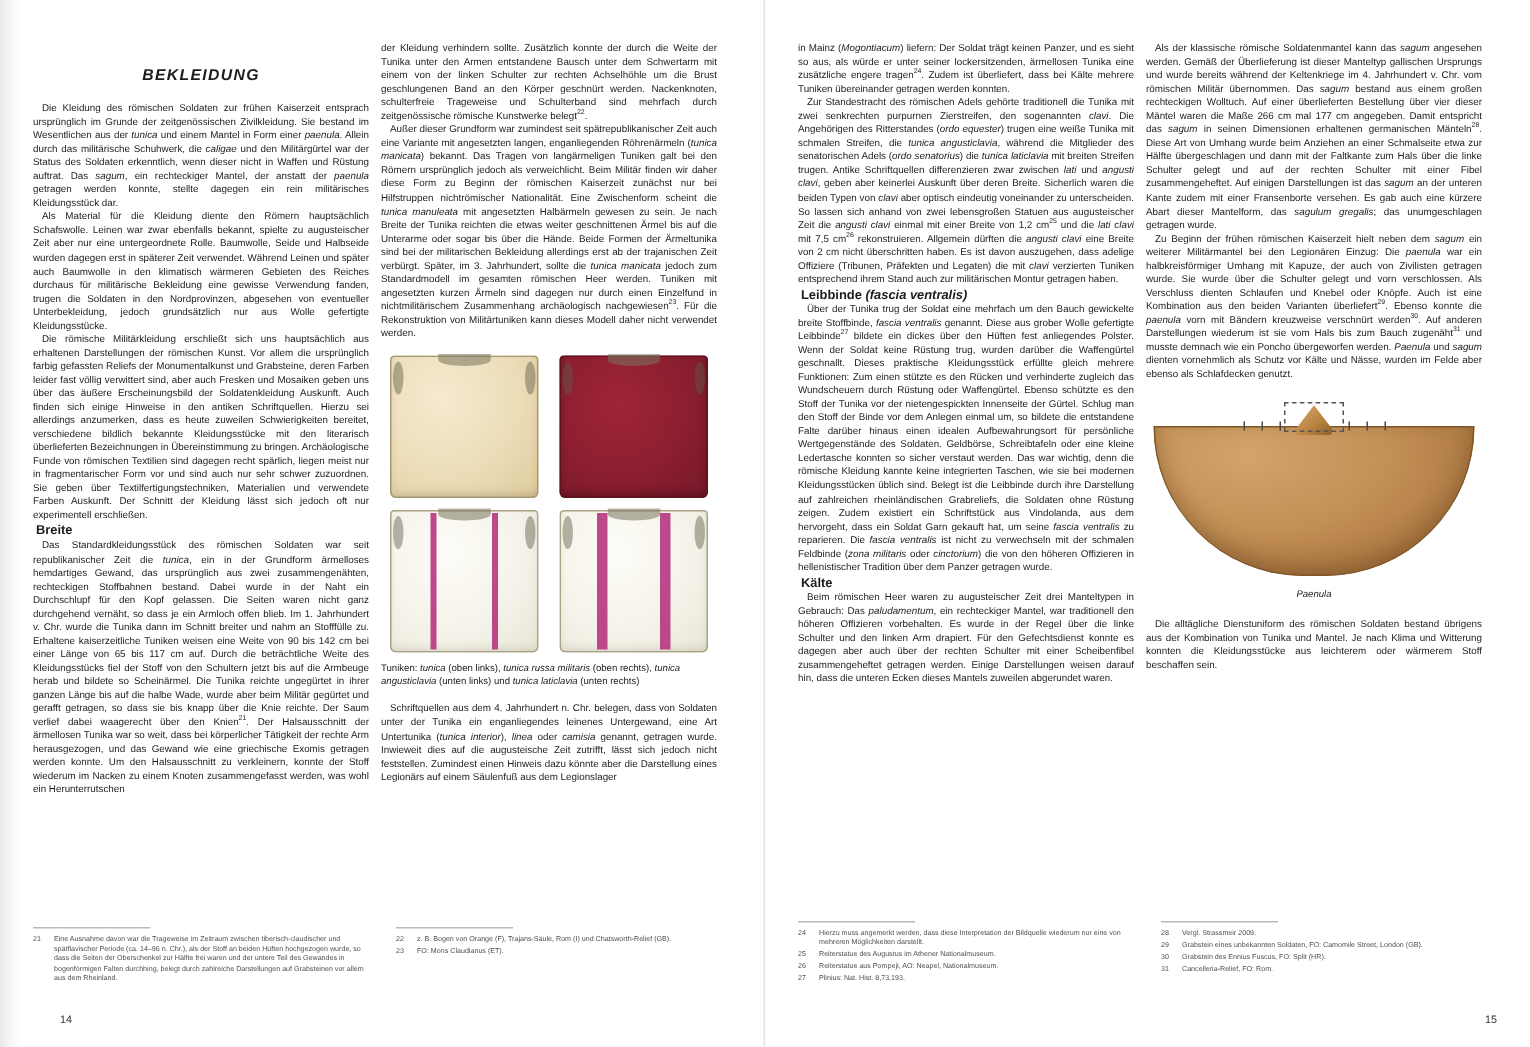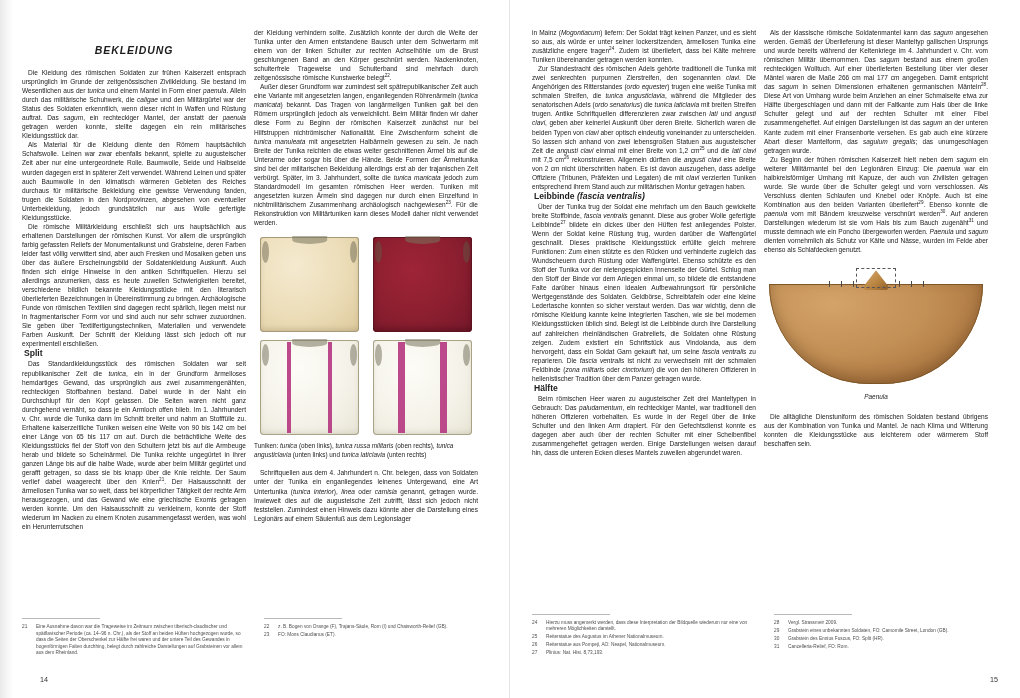--- a/index.html
+++ b/index.html
@@ -234,21 +234,21 @@
 
     <div class="page-inner">
 
       <div class="col">
         <h1 class="section-title">BEKLEIDUNG</h1>
 
         <p class="body">Die Kleidung des römischen Soldaten zur frühen Kaiserzeit entsprach ursprünglich im Grunde der zeitgenössischen Zivilkleidung. Sie bestand im Wesentlichen aus der <span class="ital">tunica</span> und einem Mantel in Form einer <span class="ital">paenula</span>. Allein durch das militärische Schuhwerk, die <span class="ital">caligae</span> und den Militärgürtel war der Status des Soldaten erkenntlich, wenn dieser nicht in Waffen und Rüstung auftrat. Das <span class="ital">sagum</span>, ein rechteckiger Mantel, der anstatt der <span class="ital">paenula</span> getragen werden konnte, stellte dagegen ein rein militärisches Kleidungsstück dar.</p>
         <p class="body">Als Material für die Kleidung diente den Römern hauptsächlich Schafswolle. Leinen war zwar ebenfalls bekannt, spielte zu augusteischer Zeit aber nur eine untergeordnete Rolle. Baumwolle, Seide und Halbseide wurden dagegen erst in späterer Zeit verwendet. Während Leinen und später auch Baumwolle in den klimatisch wärmeren Gebieten des Reiches durchaus für militärische Bekleidung eine gewisse Verwendung fanden, trugen die Soldaten in den Nordprovinzen, abgesehen von eventueller Unterbekleidung, jedoch grundsätzlich nur aus Wolle gefertigte Kleidungsstücke.</p>
         <p class="body">Die römische Militärkleidung erschließt sich uns hauptsächlich aus erhaltenen Darstellungen der römischen Kunst. Vor allem die ursprünglich farbig gefassten Reliefs der Monumentalkunst und Grabsteine, deren Farben leider fast völlig verwittert sind, aber auch Fresken und Mosaiken geben uns über das äußere Erscheinungsbild der Soldatenkleidung Auskunft. Auch finden sich einige Hinweise in den antiken Schriftquellen. Hierzu sei allerdings anzumerken, dass es heute zuweilen Schwierigkeiten bereitet, verschiedene bildlich bekannte Kleidungsstücke mit den literarisch überlieferten Bezeichnungen in Übereinstimmung zu bringen. Archäologische Funde von römischen Textilien sind dagegen recht spärlich, liegen meist nur in fragmentarischer Form vor und sind auch nur sehr schwer zuzuordnen. Sie geben über Textilfertigungstechniken, Materialien und verwendete Farben Auskunft. Der Schnitt der Kleidung lässt sich jedoch oft nur experimentell erschließen.</p>
 
-        <h2 class="sub">Split</h2>
+        <h2 class="sub">Breite</h2>
         <p class="body"><span>Das Standardkleidungsstück des römischen Soldaten war seit republikanischer Zeit die <span class="ital">tunica</span>, ein in der Grundform ärmelloses hemdartiges Gewand, das ursprünglich aus zwei zusammengenähten, rechteckigen Stoffbahnen bestand. Dabei wurde in der Naht ein Durchschlupf für den Kopf gelassen. Die Seiten waren nicht ganz durchgehend vernäht, so dass je ein Armloch offen blieb. Im 1. Jahrhundert v. Chr. wurde die Tunika dann im Schnitt breiter und nahm an Stofffülle zu. Erhaltene kaiserzeitliche Tuniken weisen eine Weite von 90 bis 142 cm bei einer Länge von 65 bis 117 cm auf. Durch die beträchtliche Weite des Kleidungsstücks fiel der Stoff von den Schultern jetzt bis auf die Armbeuge herab und bildete so Scheinärmel. Die Tunika reichte ungegürtet in ihrer ganzen Länge bis auf die halbe Wade, wurde aber beim Militär gegürtet und gerafft getragen, so dass sie bis knapp über die Knie reichte. Der Saum verlief dabei waagerecht über den Knien</span><sup>21</sup>. Der Halsausschnitt der ärmellosen Tunika war so weit, dass bei körperlicher Tätigkeit der rechte Arm herausgezogen, und das Gewand wie eine griechische Exomis getragen werden konnte. Um den Halsausschnitt zu verkleinern, konnte der Stoff wiederum im Nacken zu einem Knoten zusammengefasst werden, was wohl ein Herunterrutschen</p>
       </div>
 
       <div class="col">
         <p class="body cont"><span>der Kleidung verhindern sollte. Zusätzlich konnte der durch die Weite der Tunika unter den Armen entstandene Bausch unter dem Schwertarm mit einem von der linken Schulter zur rechten Achselhöhle um die Brust geschlungenen Band an den Körper geschnürt werden. Nackenknoten, schulterfreie Trageweise und Schulterband sind mehrfach durch zeitgenössische römische Kunstwerke belegt</span><sup>22</sup>.</p>
         <p class="body"><span>Außer dieser Grundform war zumindest seit spätrepublikanischer Zeit auch eine Variante mit angesetzten langen, enganliegenden Röhrenärmeln (<span class="ital">tunica manicata</span>) bekannt. Das Tragen von langärmeligen Tuniken galt bei den Römern ursprünglich jedoch als verweichlicht. Beim Militär finden wir daher diese Form zu Beginn der römischen Kaiserzeit zunächst nur bei Hilfstruppen nichtrömischer Nationalität. Eine Zwischenform scheint die <span class="ital">tunica manuleata</span> mit angesetzten Halbärmeln gewesen zu sein. Je nach Breite der Tunika reichten die etwas weiter geschnittenen Ärmel bis auf die Unterarme oder sogar bis über die Hände. Beide Formen der Ärmeltunika sind bei der militarischen Bekleidung allerdings erst ab der trajanischen Zeit verbürgt. Später, im 3. Jahrhundert, sollte die <span class="ital">tunica manicata</span> jedoch zum Standardmodell im gesamten römischen Heer werden. Tuniken mit angesetzten kurzen Ärmeln sind dagegen nur durch einen Einzelfund in nichtmilitärischem Zusammenhang archäologisch nachgewiesen</span><sup>23</sup><span>. Für die Rekonstruktion von Militärtuniken kann dieses Modell daher nicht verwendet werden.</span></p>
 
         <div class="fig-tunics">
           <div class="tunic-grid">
             <div class="tunic t-cream">
@@ -311,21 +311,21 @@
   <div class="page">
     <div class="page-inner">
 
       <div class="col">
         <p class="body cont"><span>in Mainz (<span class="ital">Mogontiacum</span>) liefern: Der Soldat trägt keinen Panzer, und es sieht so aus, als würde er unter seiner lockersitzenden, ärmellosen Tunika eine zusätzliche engere tragen</span><sup>24</sup><span>. Zudem ist überliefert, dass bei Kälte mehrere Tuniken übereinander getragen werden konnten.</span></p>
         <p class="body"><span>Zur Standestracht des römischen Adels gehörte traditionell die Tunika mit zwei senkrechten purpurnen Zierstreifen, den sogenannten <span class="ital">clavi</span>. Die Angehörigen des Ritterstandes (<span class="ital">ordo equester</span>) trugen eine weiße Tunika mit schmalen Streifen, die <span class="ital">tunica angusticlavia</span>, während die Mitglieder des senatorischen Adels (<span class="ital">ordo senatorius</span>) die <span class="ital">tunica laticlavia</span> mit breiten Streifen trugen. Antike Schriftquellen differenzieren zwar zwischen <span class="ital">lati</span> und <span class="ital">angusti clavi</span>, geben aber keinerlei Auskunft über deren Breite. Sicherlich waren die beiden Typen von <span class="ital">clavi</span> aber optisch eindeutig voneinander zu unterscheiden. So lassen sich anhand von zwei lebensgroßen Statuen aus augusteischer Zeit die <span class="ital">angusti clavi</span> einmal mit einer Breite von 1,2 cm</span><sup>25</sup><span> und die <span class="ital">lati clavi</span> mit 7,5 cm</span><sup>26</sup><span> rekonstruieren. Allgemein dürften die <span class="ital">angusti clavi</span> eine Breite von 2 cm nicht überschritten haben. Es ist davon auszugehen, dass adelige Offiziere (Tribunen, Präfekten und Legaten) die mit <span class="ital">clavi</span> verzierten Tuniken entsprechend ihrem Stand auch zur militärischen Montur getragen haben.</span></p>
 
         <h2 class="sub"><span>Leibbinde <span class="ital">(fascia ventralis)</span></span></h2>
         <p class="body"><span>Über der Tunika trug der Soldat eine mehrfach um den Bauch gewickelte breite Stoffbinde, <span class="ital">fascia ventralis</span> genannt. Diese aus grober Wolle gefertigte Leibbinde</span><sup>27</sup><span> bildete ein dickes über den Hüften fest anliegendes Polster. Wenn der Soldat keine Rüstung trug, wurden darüber die Waffengürtel geschnallt. Dieses praktische Kleidungsstück erfüllte gleich mehrere Funktionen: Zum einen stützte es den Rücken und verhinderte zugleich das Wundscheuern durch Rüstung oder Waffengürtel. Ebenso schützte es den Stoff der Tunika vor der nietengespickten Innenseite der Gürtel. Schlug man den Stoff der Binde vor dem Anlegen einmal um, so bildete die entstandene Falte darüber hinaus einen idealen Aufbewahrungsort für persönliche Wertgegenstände des Soldaten. Geldbörse, Schreibtafeln oder eine kleine Ledertasche konnten so sicher verstaut werden. Das war wichtig, denn die römische Kleidung kannte keine integrierten Taschen, wie sie bei modernen Kleidungsstücken üblich sind. Belegt ist die Leibbinde durch ihre Darstellung auf zahlreichen rheinländischen Grabreliefs, die Soldaten ohne Rüstung zeigen. Zudem existiert ein Schriftstück aus Vindolanda, aus dem hervorgeht, dass ein Soldat Garn gekauft hat, um seine <span class="ital">fascia ventralis</span> zu reparieren. Die <span class="ital">fascia ventralis</span> ist nicht zu verwechseln mit der schmalen Feldbinde (<span class="ital">zona militaris</span> oder <span class="ital">cinctorium</span>) die von den höheren Offizieren in hellenistischer Tradition über dem Panzer getragen wurde.</span></p>
 
-        <h2 class="sub">Hälfte</h2>
+        <h2 class="sub">Kälte</h2>
         <p class="body">Beim römischen Heer waren zu augusteischer Zeit drei Manteltypen in Gebrauch: Das <span class="ital">paludamentum</span>, ein rechteckiger Mantel, war traditionell den höheren Offizieren vorbehalten. Es wurde in der Regel über die linke Schulter und den linken Arm drapiert. Für den Gefechtsdienst konnte es dagegen aber auch über der rechten Schulter mit einer Scheibenfibel zusammengeheftet getragen werden. Einige Darstellungen weisen darauf hin, dass die unteren Ecken dieses Mantels zuweilen abgerundet waren.</p>
       </div>
 
       <div class="col">
         <p class="body"><span>Als der klassische römische Soldatenmantel kann das <span class="ital">sagum</span> angesehen werden. Gemäß der Überlieferung ist dieser Manteltyp gallischen Ursprungs und wurde bereits während der Keltenkriege im 4. Jahrhundert v. Chr. vom römischen Militär übernommen. Das <span class="ital">sagum</span> bestand aus einem großen rechteckigen Wolltuch. Auf einer überlieferten Bestellung über vier dieser Mäntel waren die Maße 266 cm mal 177 cm angegeben. Damit entspricht das <span class="ital">sagum</span> in seinen Dimensionen erhaltenen germanischen Mänteln</span><sup>28</sup><span>. Diese Art von Umhang wurde beim Anziehen an einer Schmalseite etwa zur Hälfte übergeschlagen und dann mit der Faltkante zum Hals über die linke Schulter gelegt und auf der rechten Schulter mit einer Fibel zusammengeheftet. Auf einigen Darstellungen ist das <span class="ital">sagum</span> an der unteren Kante zudem mit einer Fransenborte versehen. Es gab auch eine kürzere Abart dieser Mantelform, das <span class="ital">sagulum gregalis</span>; das unumgeschlagen getragen wurde.</span></p>
         <p class="body"><span>Zu Beginn der frühen römischen Kaiserzeit hielt neben dem <span class="ital">sagum</span> ein weiterer Militärmantel bei den Legionären Einzug: Die <span class="ital">paenula</span> war ein halbkreisförmiger Umhang mit Kapuze, der auch von Zivilisten getragen wurde. Sie wurde über die Schulter gelegt und vorn verschlossen. Als Verschluss dienten Schlaufen und Knebel oder Knöpfe. Auch ist eine Kombination aus den beiden Varianten überliefert</span><sup>29</sup><span>. Ebenso konnte die <span class="ital">paenula</span> vorn mit Bändern kreuzweise verschnürt werden</span><sup>30</sup><span>. Auf anderen Darstellungen wiederum ist sie vom Hals bis zum Bauch zugenäht</span><sup>31</sup><span> und musste demnach wie ein Poncho übergeworfen werden. <span class="ital">Paenula</span> und <span class="ital">sagum</span> dienten vornehmlich als Schutz vor Kälte und Nässe, wurden im Felde aber ebenso als Schlafdecken genutzt.</span></p>
 
         <div class="fig-paenula">
           <div class="paenula-wrap">
             <div class="paenula-body"></div>

